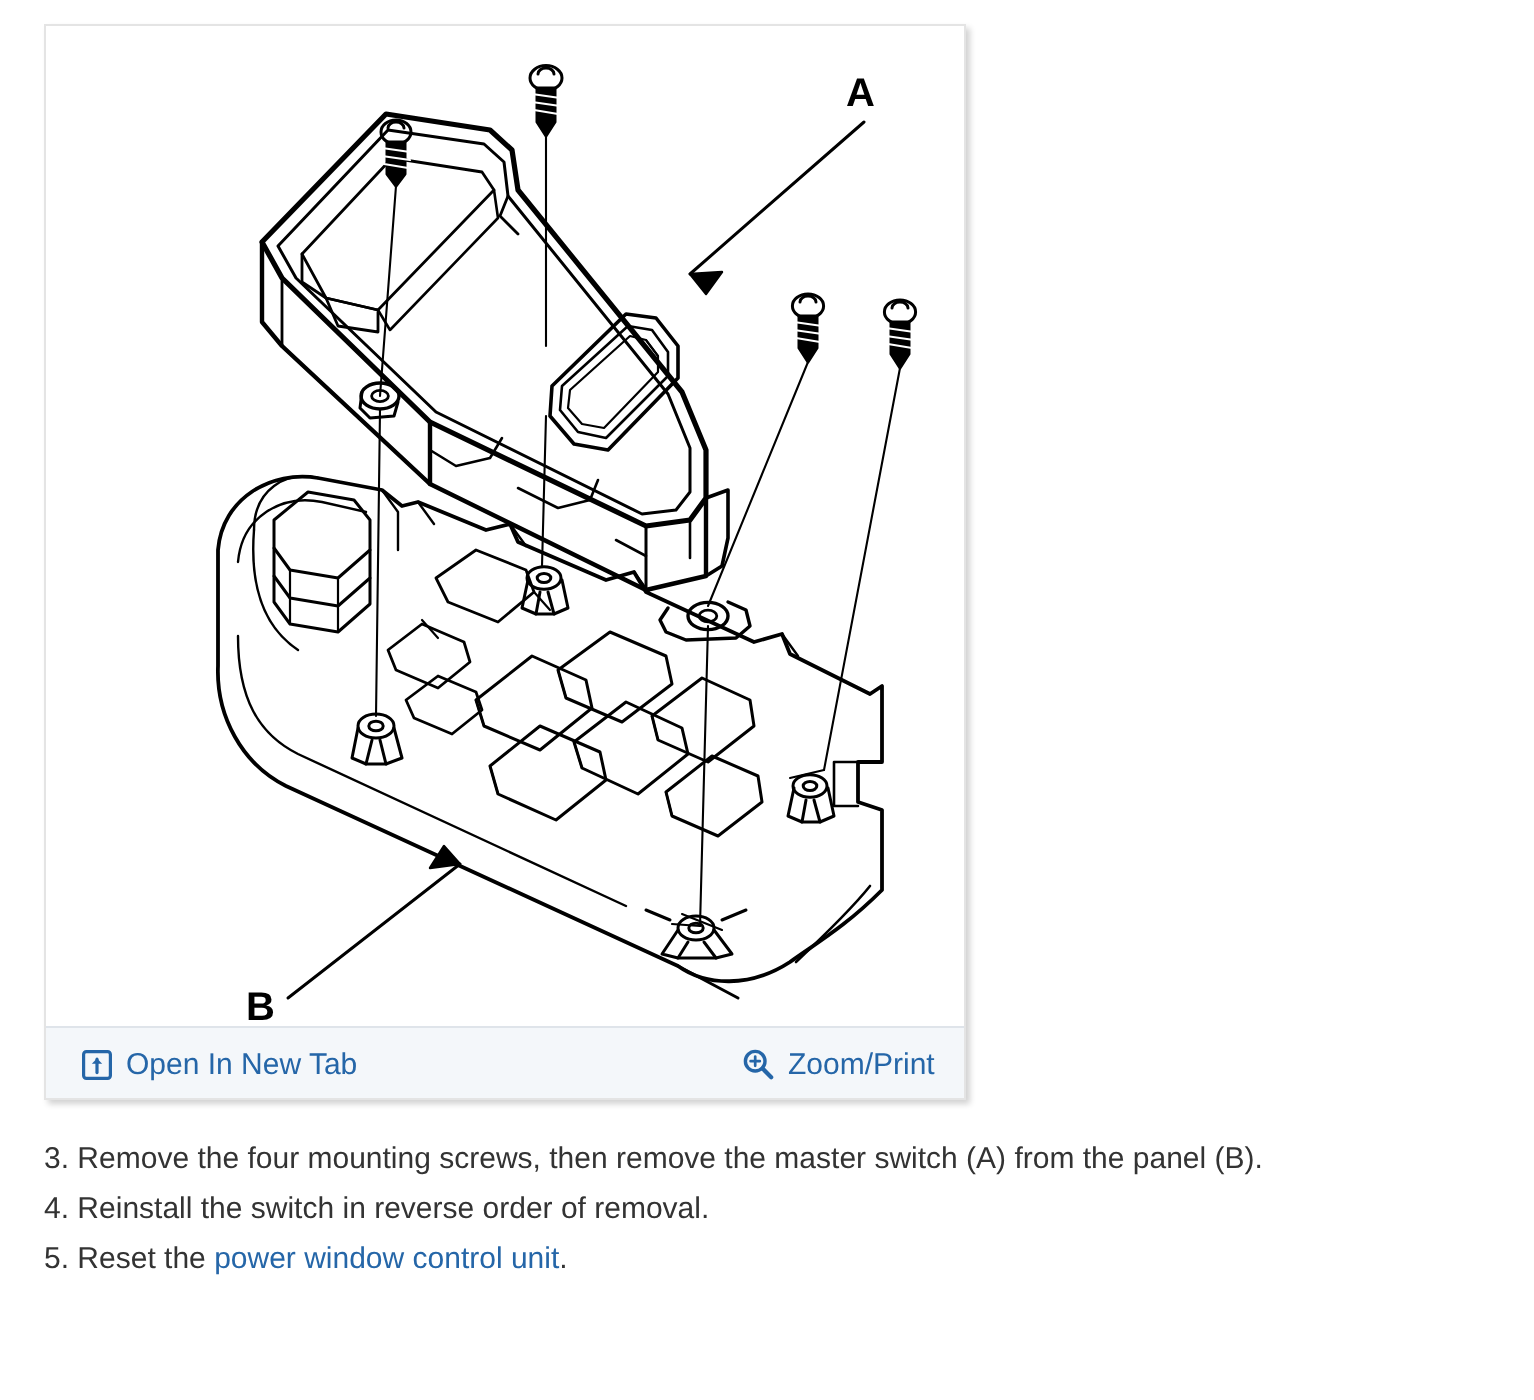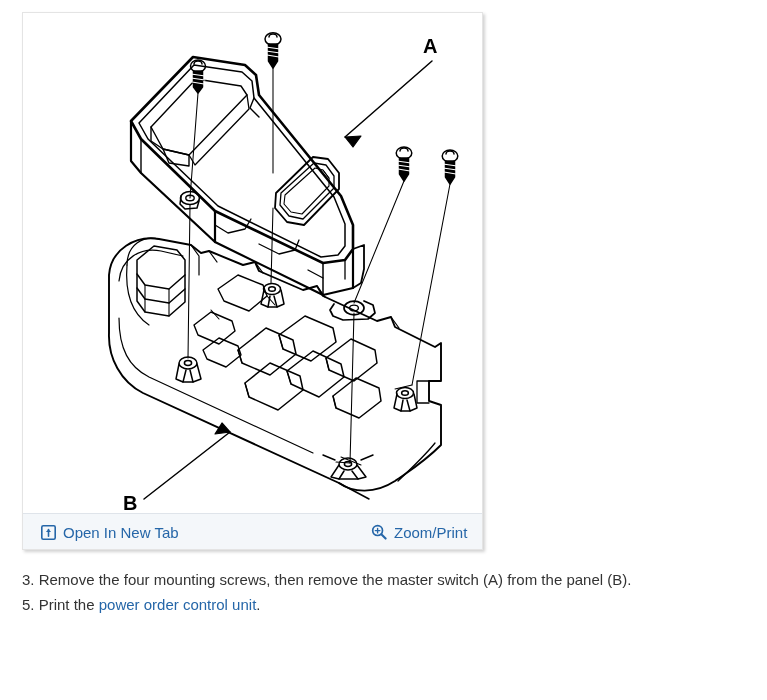--- a/index.html
+++ b/index.html
@@ -309,15 +309,18 @@
       <span class="tool-label">Open In New Tab</span>
     </a>
   </div>
 </div>
 
 <ol id="steps-list">
   <li>
     <span>3.</span><span> Remove the four mounting screws, then remove the master switch (A) from the panel (B).</span>
   </li>
   <li>
-    <span>5.</span><span> Print the </span><a class="step-link">power order control unit</a><span>.</span>
+    <span>4.</span><span> Reinstall the switch in reverse order of removal.</span>
+  </li>
+  <li>
+    <span>5.</span><span> Reset the </span><a class="step-link">power window control unit</a><span>.</span>
   </li>
 </ol>
 
 </body></html>

